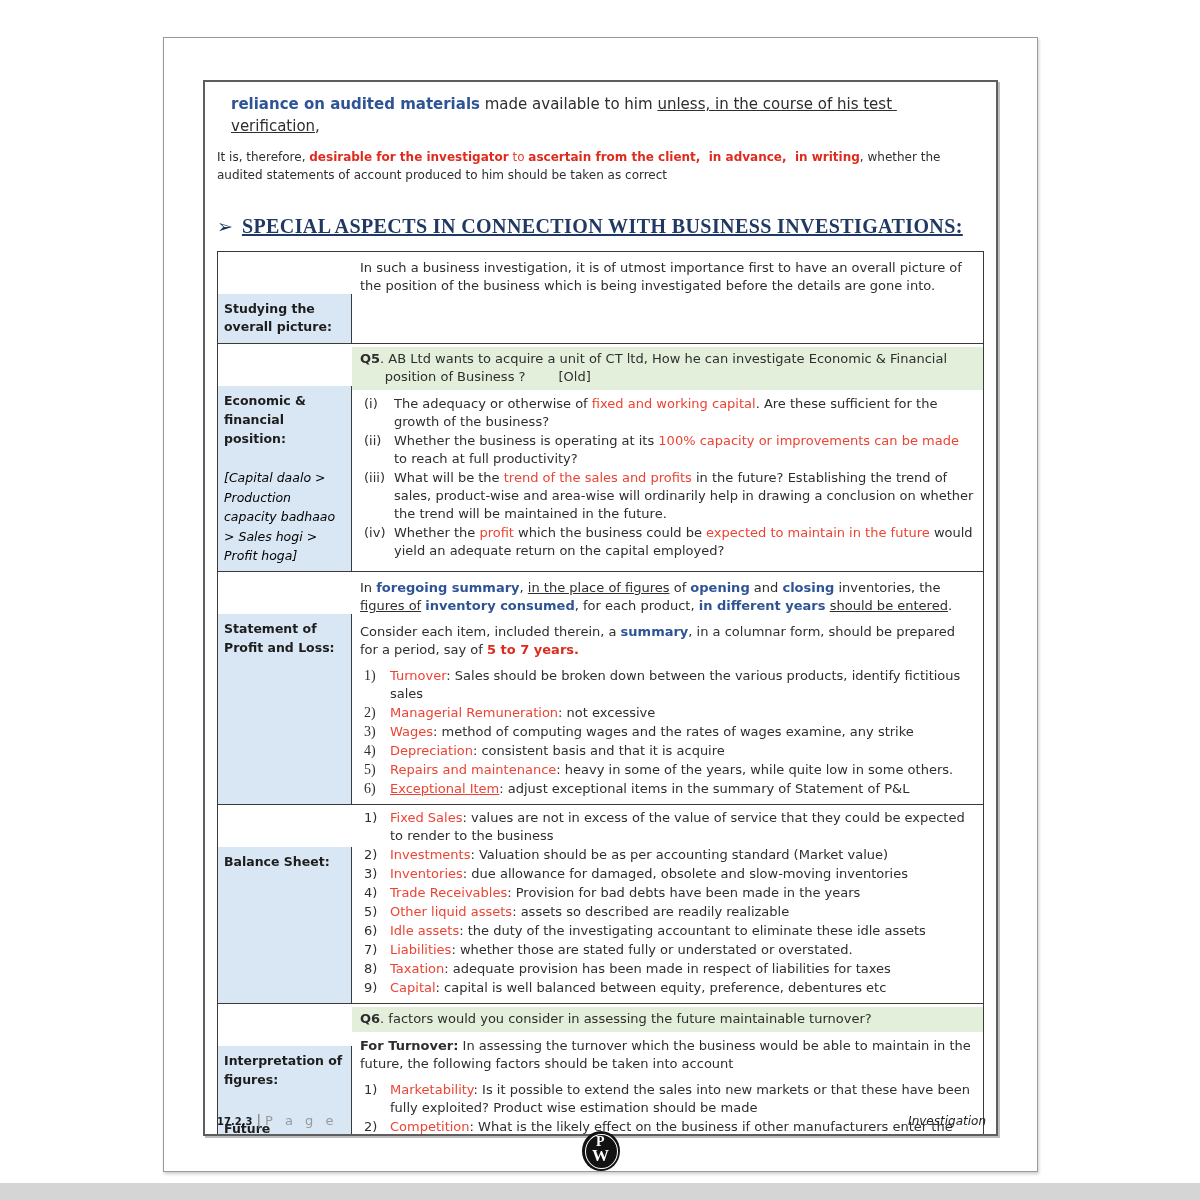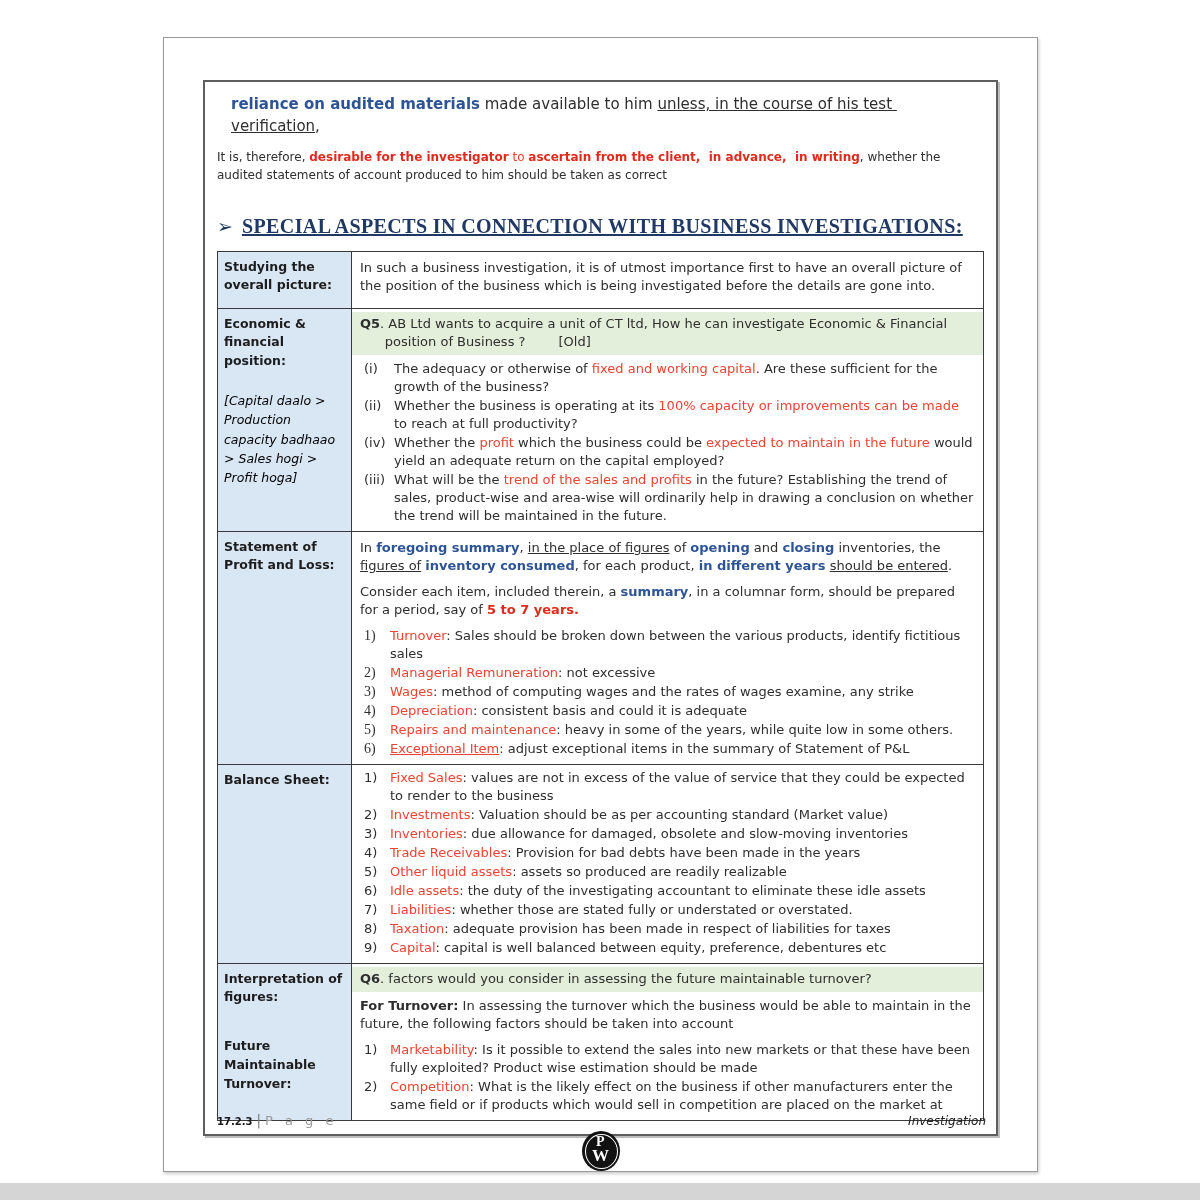--- a/index.html
+++ b/index.html
@@ -26,21 +26,21 @@
   .heading .htext{
     font-family:Liberation Serif, serif;font-weight:bold;
     font-size:20px;color:#1f3864;text-decoration:underline;letter-spacing:.4px;
   }
   
   .ntable{margin-top:13px;border:1.5px solid #3a3a3a;}
   .trow{display:flex;border-top:1.5px solid #3a3a3a;}
   .trow:first-child{border-top:none;}
   .hcell{
     flex:0 0 122px;width:122px;background:#d9e6f3;border-right:1.5px solid #3a3a3a;
-    padding:6px 5px 6px 6px;font-size:12.5px;line-height:1.5;box-sizing:content-box;
+    padding:6px 5px 6px 6px;font-size:12.5px;line-height:1.5;box-sizing:content-box;margin-top:42px;
   }
   .h-t{font-weight:bold;color:#1d1d1d;}
   .h-tgap{font-weight:bold;color:#1d1d1d;margin-top:30px;}
   .h-g{margin-top:20px;font-style:italic;color:#000000;font-size:12.5px;line-height:1.55;}
   .ccell{flex:1;min-width:0;padding:3px 0 5px;font-size:13px;line-height:18px;}
   .blk{padding:0 8px;}
   .qband{background:#e3efda;padding:3px 8px 4px;margin:0 0 5px;}
   .para{margin:4px 0 8px;}
   .li{display:flex;margin:1px 0;}
   .marker{flex:0 0 30px;padding-left:4px;box-sizing:border-box;}
@@ -105,27 +105,27 @@
               <div class="qband blk rt"><span class="s-b">Q5</span><span class="s-plain">. AB Ltd wants to acquire a unit of CT ltd, How he can investigate Economic &amp; Financial</span><br><span class="s-plain">      position of Business ?        [Old]</span></div>
               <div class="li blk">
                 <div class="marker m-roman">(i)</div>
                 <div class="litext rt"><span class="s-plain">The adequacy or otherwise of </span><span class="s-red">fixed and working capital</span><span class="s-plain">. Are these sufficient for the growth of the business?</span></div>
               </div>
               <div class="li blk">
                 <div class="marker m-roman">(ii)</div>
                 <div class="litext rt"><span class="s-plain">Whether the business is operating at its </span><span class="s-red">100% capacity or improvements can be made</span><span class="s-plain"> to reach at full productivity?</span></div>
               </div>
               <div class="li blk">
+                <div class="marker m-roman">(iii)</div>
+                <div class="litext rt"><span class="s-plain">What will be the </span><span class="s-red">trend of the sales and profits</span><span class="s-plain"> in the future? Establishing the trend of sales, product-wise and area-wise will ordinarily help in drawing a conclusion on whether the trend will be maintained in the future.</span></div>
+              </div>
+              <div class="li blk">
                 <div class="marker m-roman">(iv)</div>
                 <div class="litext rt"><span class="s-plain">Whether the </span><span class="s-red">profit</span><span class="s-plain"> which the business could be </span><span class="s-red">expected to maintain in the future</span><span class="s-plain"> would yield an adequate return on the capital employed?</span></div>
               </div>
-              <div class="li blk">
-                <div class="marker m-roman">(iii)</div>
-                <div class="litext rt"><span class="s-plain">What will be the </span><span class="s-red">trend of the sales and profits</span><span class="s-plain"> in the future? Establishing the trend of sales, product-wise and area-wise will ordinarily help in drawing a conclusion on whether the trend will be maintained in the future.</span></div>
-              </div>
             </div>
           </div>
           <div class="trow">
             <div class="hcell">
               <div class="h-t">Statement of Profit and Loss:</div>
             </div>
             <div class="ccell">
               <div class="para blk rt"><span class="s-plain">In </span><span class="s-blue">foregoing summary</span><span class="s-plain">, </span><span class="s-u">in the place of figures</span><span class="s-plain"> of </span><span class="s-blue">opening</span><span class="s-plain"> and </span><span class="s-blue">closing</span><span class="s-plain"> inventories, the </span><span class="s-u">figures of</span><span class="s-plain"> </span><span class="s-blue">inventory consumed</span><span class="s-plain">, for each product, </span><span class="s-blue">in different years</span><span class="s-plain"> </span><span class="s-u">should be entered</span><span class="s-plain">.</span></div>
               <div class="para blk rt"><span class="s-plain">Consider each item, included therein, a </span><span class="s-blue">summary</span><span class="s-plain">, in a columnar form, should be prepared for a period, say of </span><span class="s-redb">5 to 7 years.</span></div>
               <div class="li blk">
@@ -135,21 +135,21 @@
               <div class="li blk">
                 <div class="marker m-serif">2)</div>
                 <div class="litext rt"><span class="s-red">Managerial Remuneration</span><span class="s-plain">: not excessive</span></div>
               </div>
               <div class="li blk">
                 <div class="marker m-serif">3)</div>
                 <div class="litext rt"><span class="s-red">Wages</span><span class="s-plain">: method of computing wages and the rates of wages examine, any strike</span></div>
               </div>
               <div class="li blk">
                 <div class="marker m-serif">4)</div>
-                <div class="litext rt"><span class="s-red">Depreciation</span><span class="s-plain">: consistent basis and could it is adequate</span></div>
+                <div class="litext rt"><span class="s-red">Depreciation</span><span class="s-plain">: consistent basis and that it is acquire</span></div>
               </div>
               <div class="li blk">
                 <div class="marker m-serif">5)</div>
                 <div class="litext rt"><span class="s-red">Repairs and maintenance</span><span class="s-plain">: heavy in some of the years, while quite low in some others.</span></div>
               </div>
               <div class="li blk">
                 <div class="marker m-serif">6)</div>
                 <div class="litext rt"><span class="s-redu">Exceptional Item</span><span class="s-plain">: adjust exceptional items in the summary of Statement of P&amp;L</span></div>
               </div>
             </div>
@@ -170,21 +170,21 @@
               <div class="li blk">
                 <div class="marker m-comic">3)</div>
                 <div class="litext rt"><span class="s-red">Inventories</span><span class="s-plain">: due allowance for damaged, obsolete and slow-moving inventories</span></div>
               </div>
               <div class="li blk">
                 <div class="marker m-comic">4)</div>
                 <div class="litext rt"><span class="s-red">Trade Receivables</span><span class="s-plain">: Provision for bad debts have been made in the years</span></div>
               </div>
               <div class="li blk">
                 <div class="marker m-comic">5)</div>
-                <div class="litext rt"><span class="s-red">Other liquid assets</span><span class="s-plain">: assets so produced are readily realizable</span></div>
+                <div class="litext rt"><span class="s-red">Other liquid assets</span><span class="s-plain">: assets so described are readily realizable</span></div>
               </div>
               <div class="li blk">
                 <div class="marker m-comic">6)</div>
                 <div class="litext rt"><span class="s-red">Idle assets</span><span class="s-plain">: the duty of the investigating accountant to eliminate these idle assets</span></div>
               </div>
               <div class="li blk">
                 <div class="marker m-comic">7)</div>
                 <div class="litext rt"><span class="s-red">Liabilities</span><span class="s-plain">: whether those are stated fully or understated or overstated.</span></div>
               </div>
               <div class="li blk">

